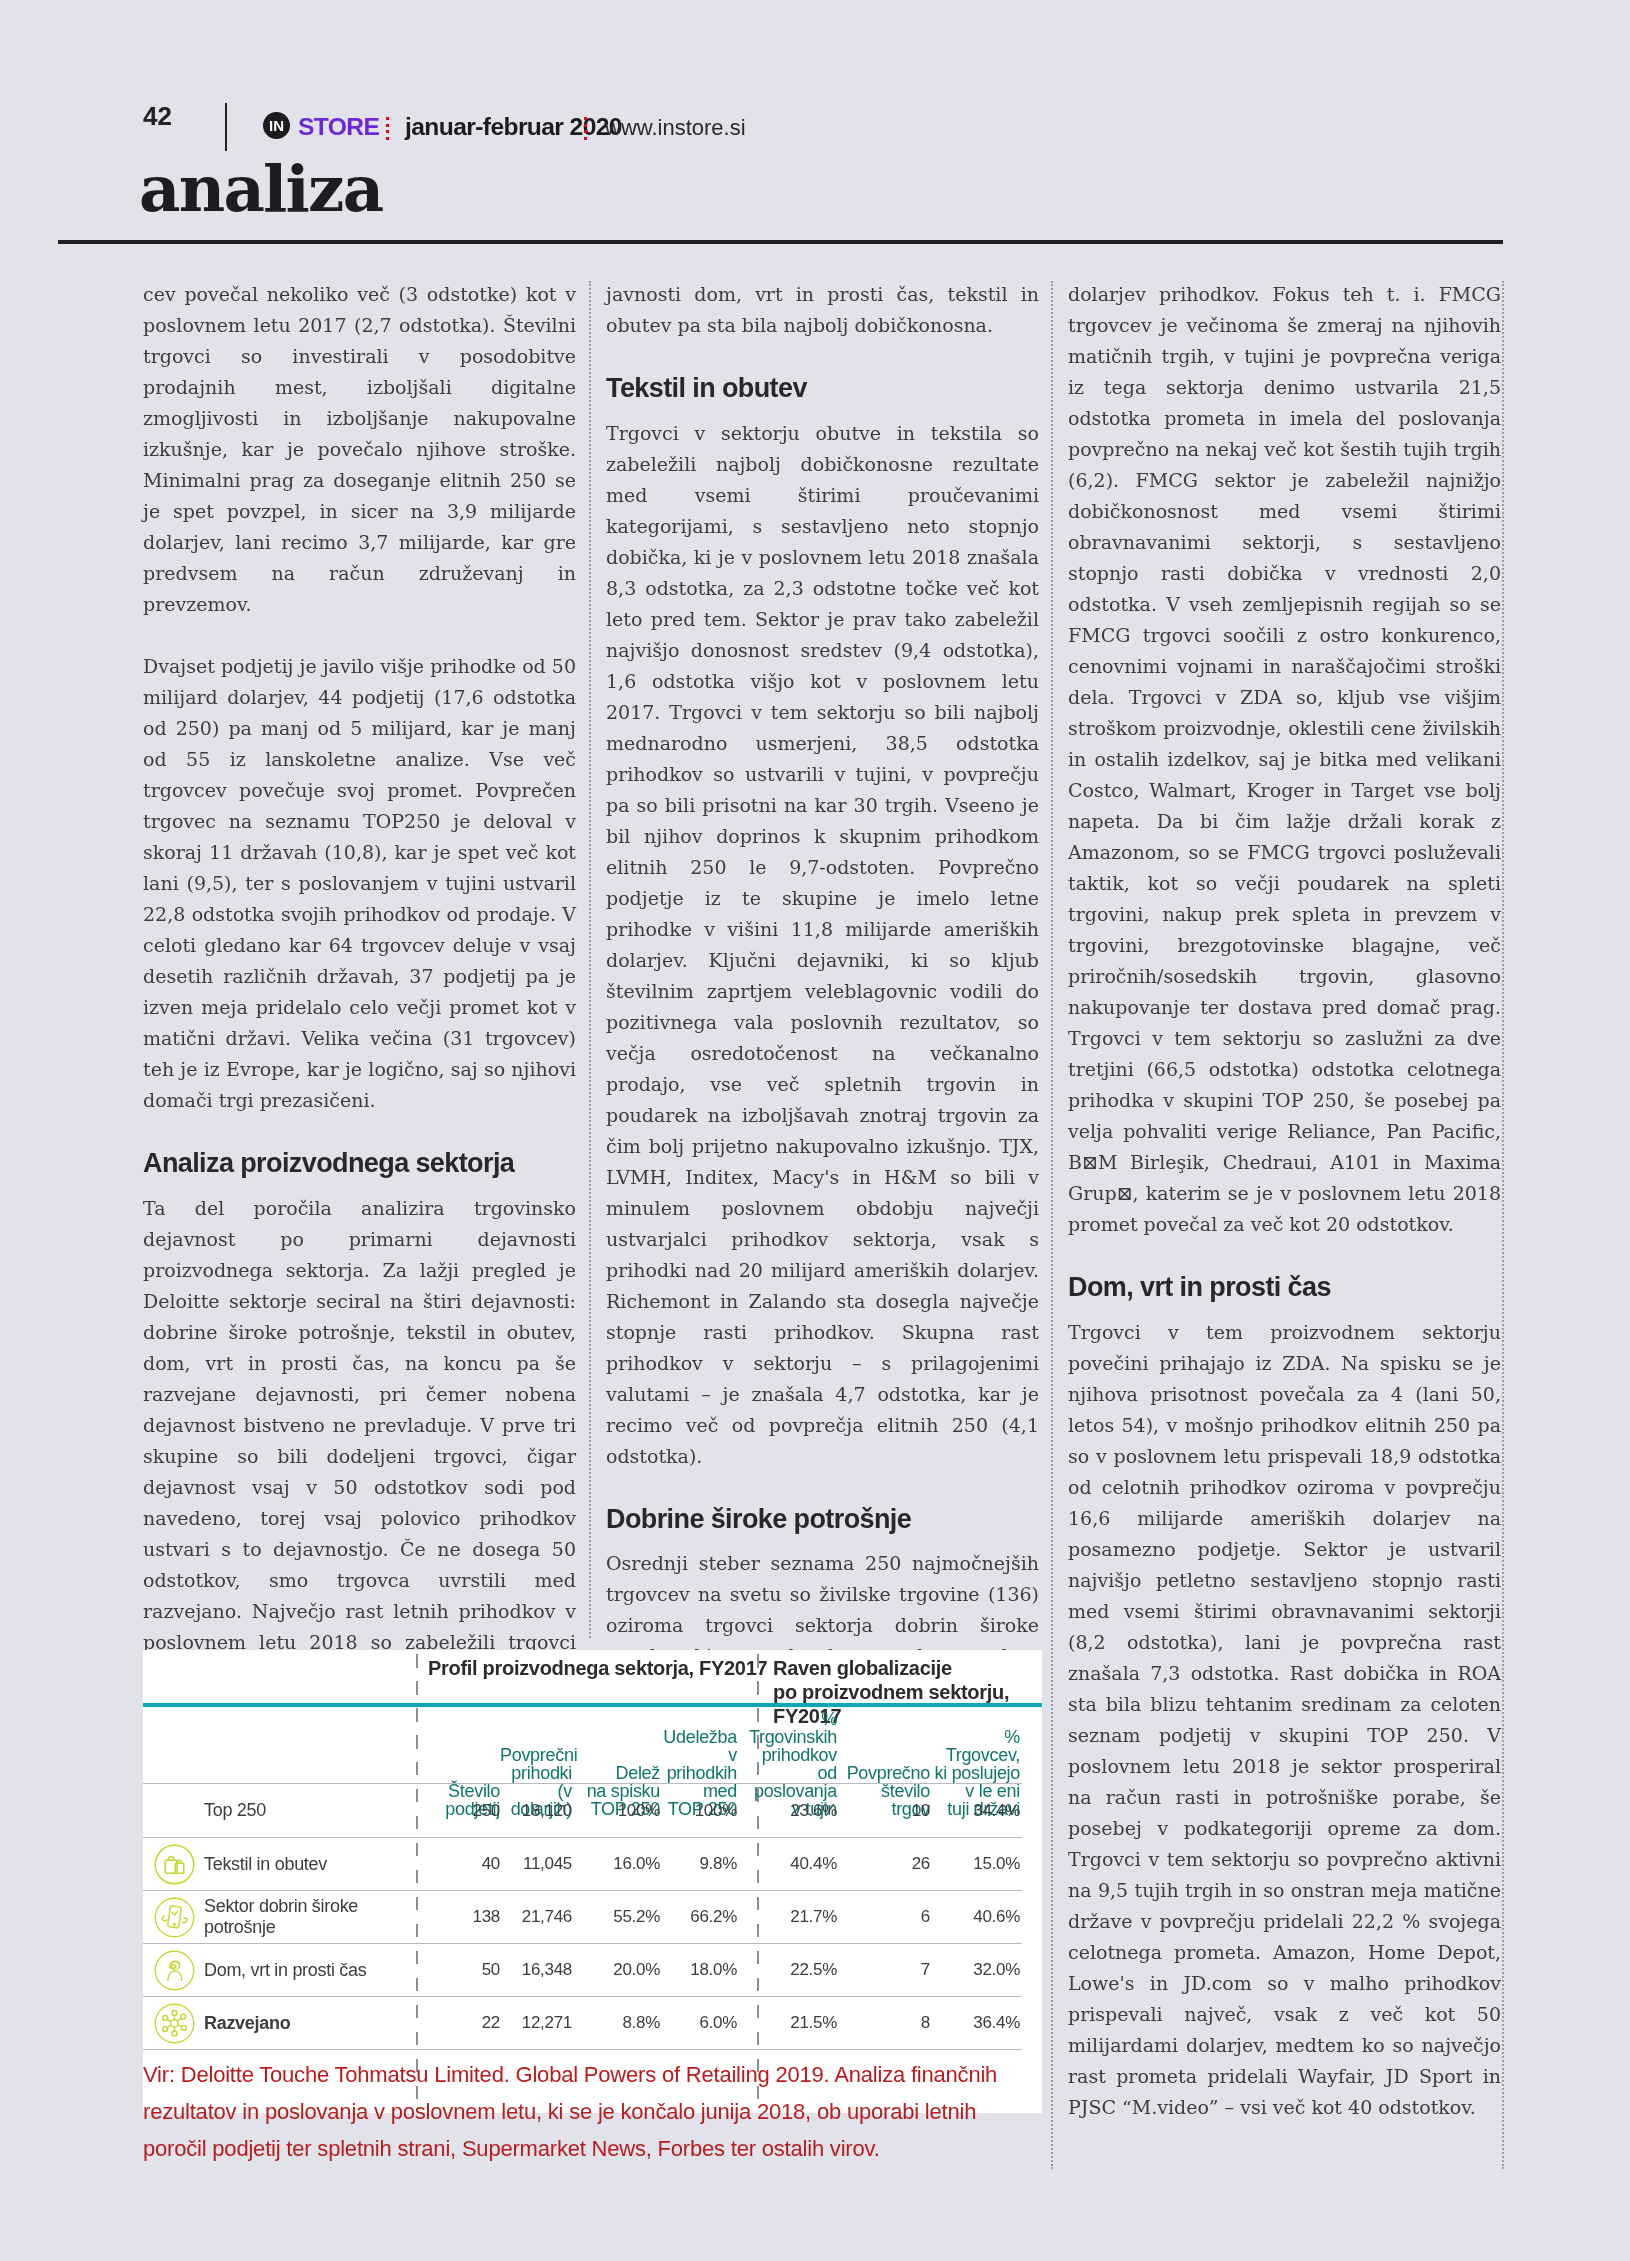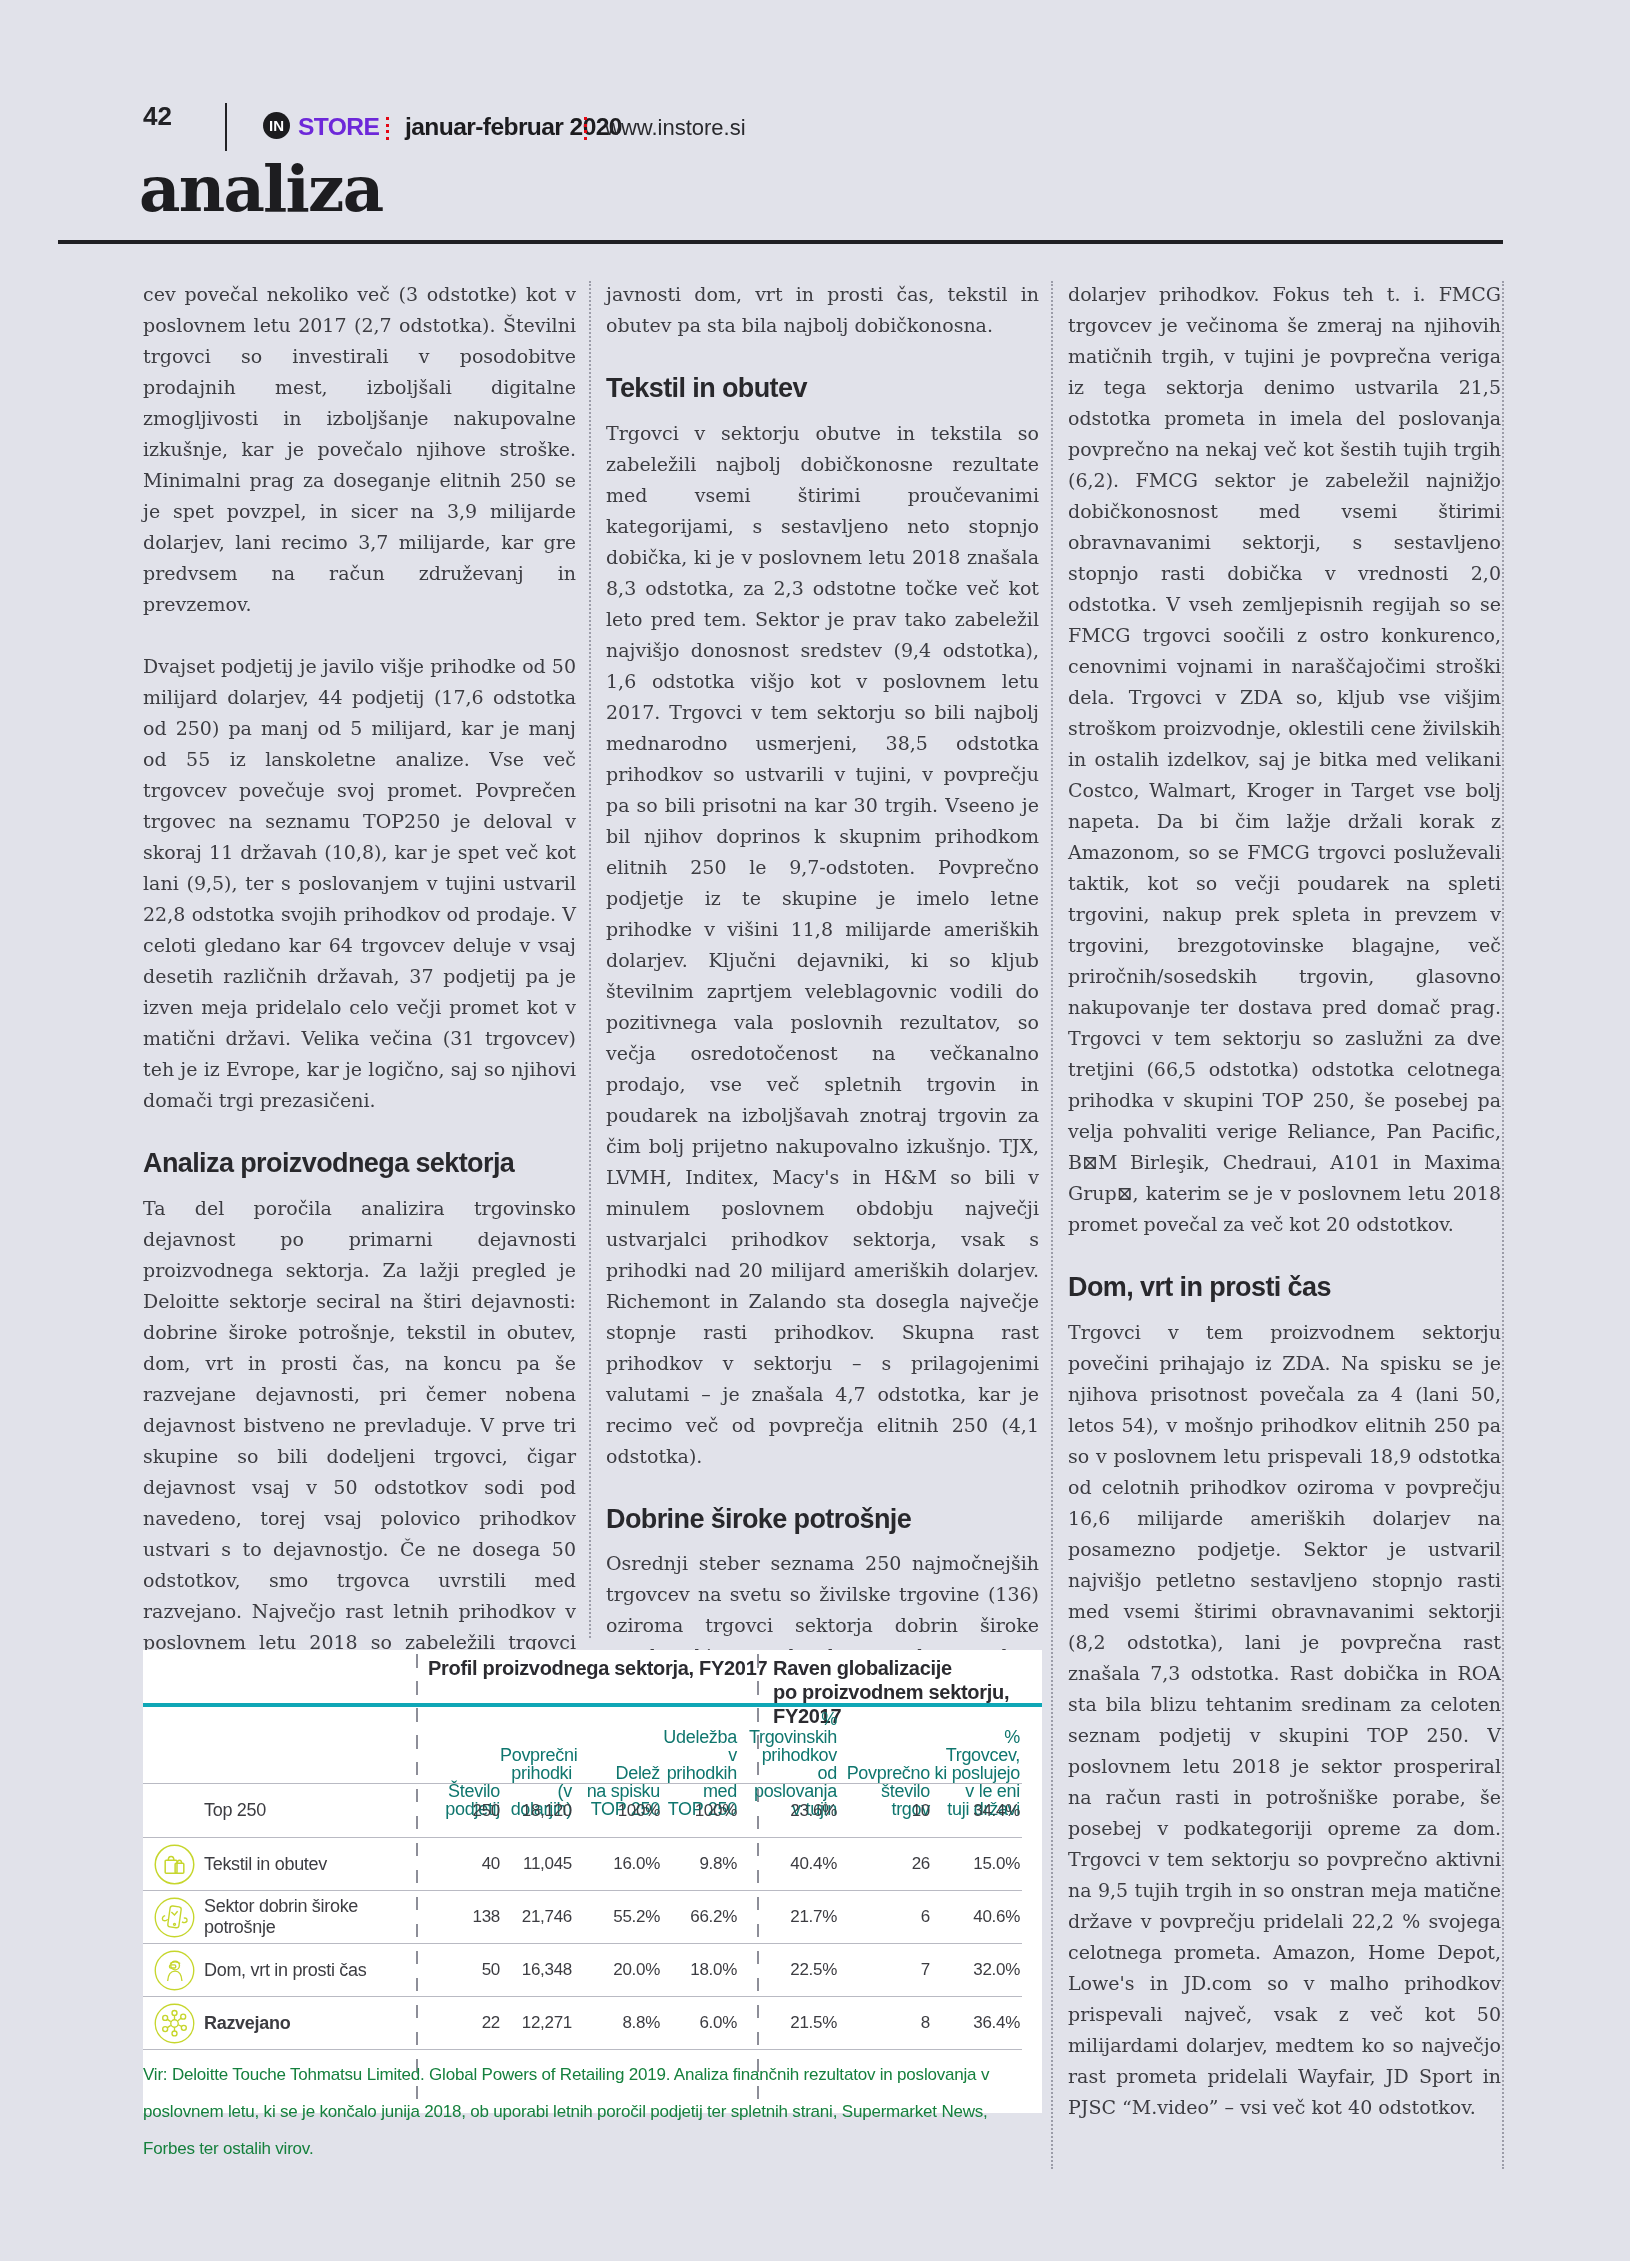--- a/index.html
+++ b/index.html
@@ -58,22 +58,22 @@
   .trow.last{border-bottom:1.2px solid #b9bac3;}
   .trow{height:52px;}
   .trow.first{height:53px;}
   .lcell{display:flex;align-items:center;padding-left:61px;position:relative;
        font-size:18px;color:#3c3c41;letter-spacing:-0.3px;}
   .lcell .icon{position:absolute;left:11px;width:41px;height:41px;}
   .lcell.bold{font-weight:bold;}
   .vcell{font-size:17px;color:#3c3c41;text-align:right;letter-spacing:-0.3px;}
 
   .source{position:absolute;left:143px;top:2056px;width:899px;margin:0;z-index:6;
-       font-family:"Liberation Sans",sans-serif;font-size:17px;line-height:37px;
-       color:#15803d;letter-spacing:-0.2px;}
+       font-family:"Liberation Sans",sans-serif;font-size:22px;line-height:37px;
+       color:#b91c1c;letter-spacing:-0.2px;}
 
   .icon svg{display:block;}
 </style>
 </head>
 <body>
 
 <div class="page">
 
   <div class="pageno">42</div>
   <div class="hdr-vline"></div>

